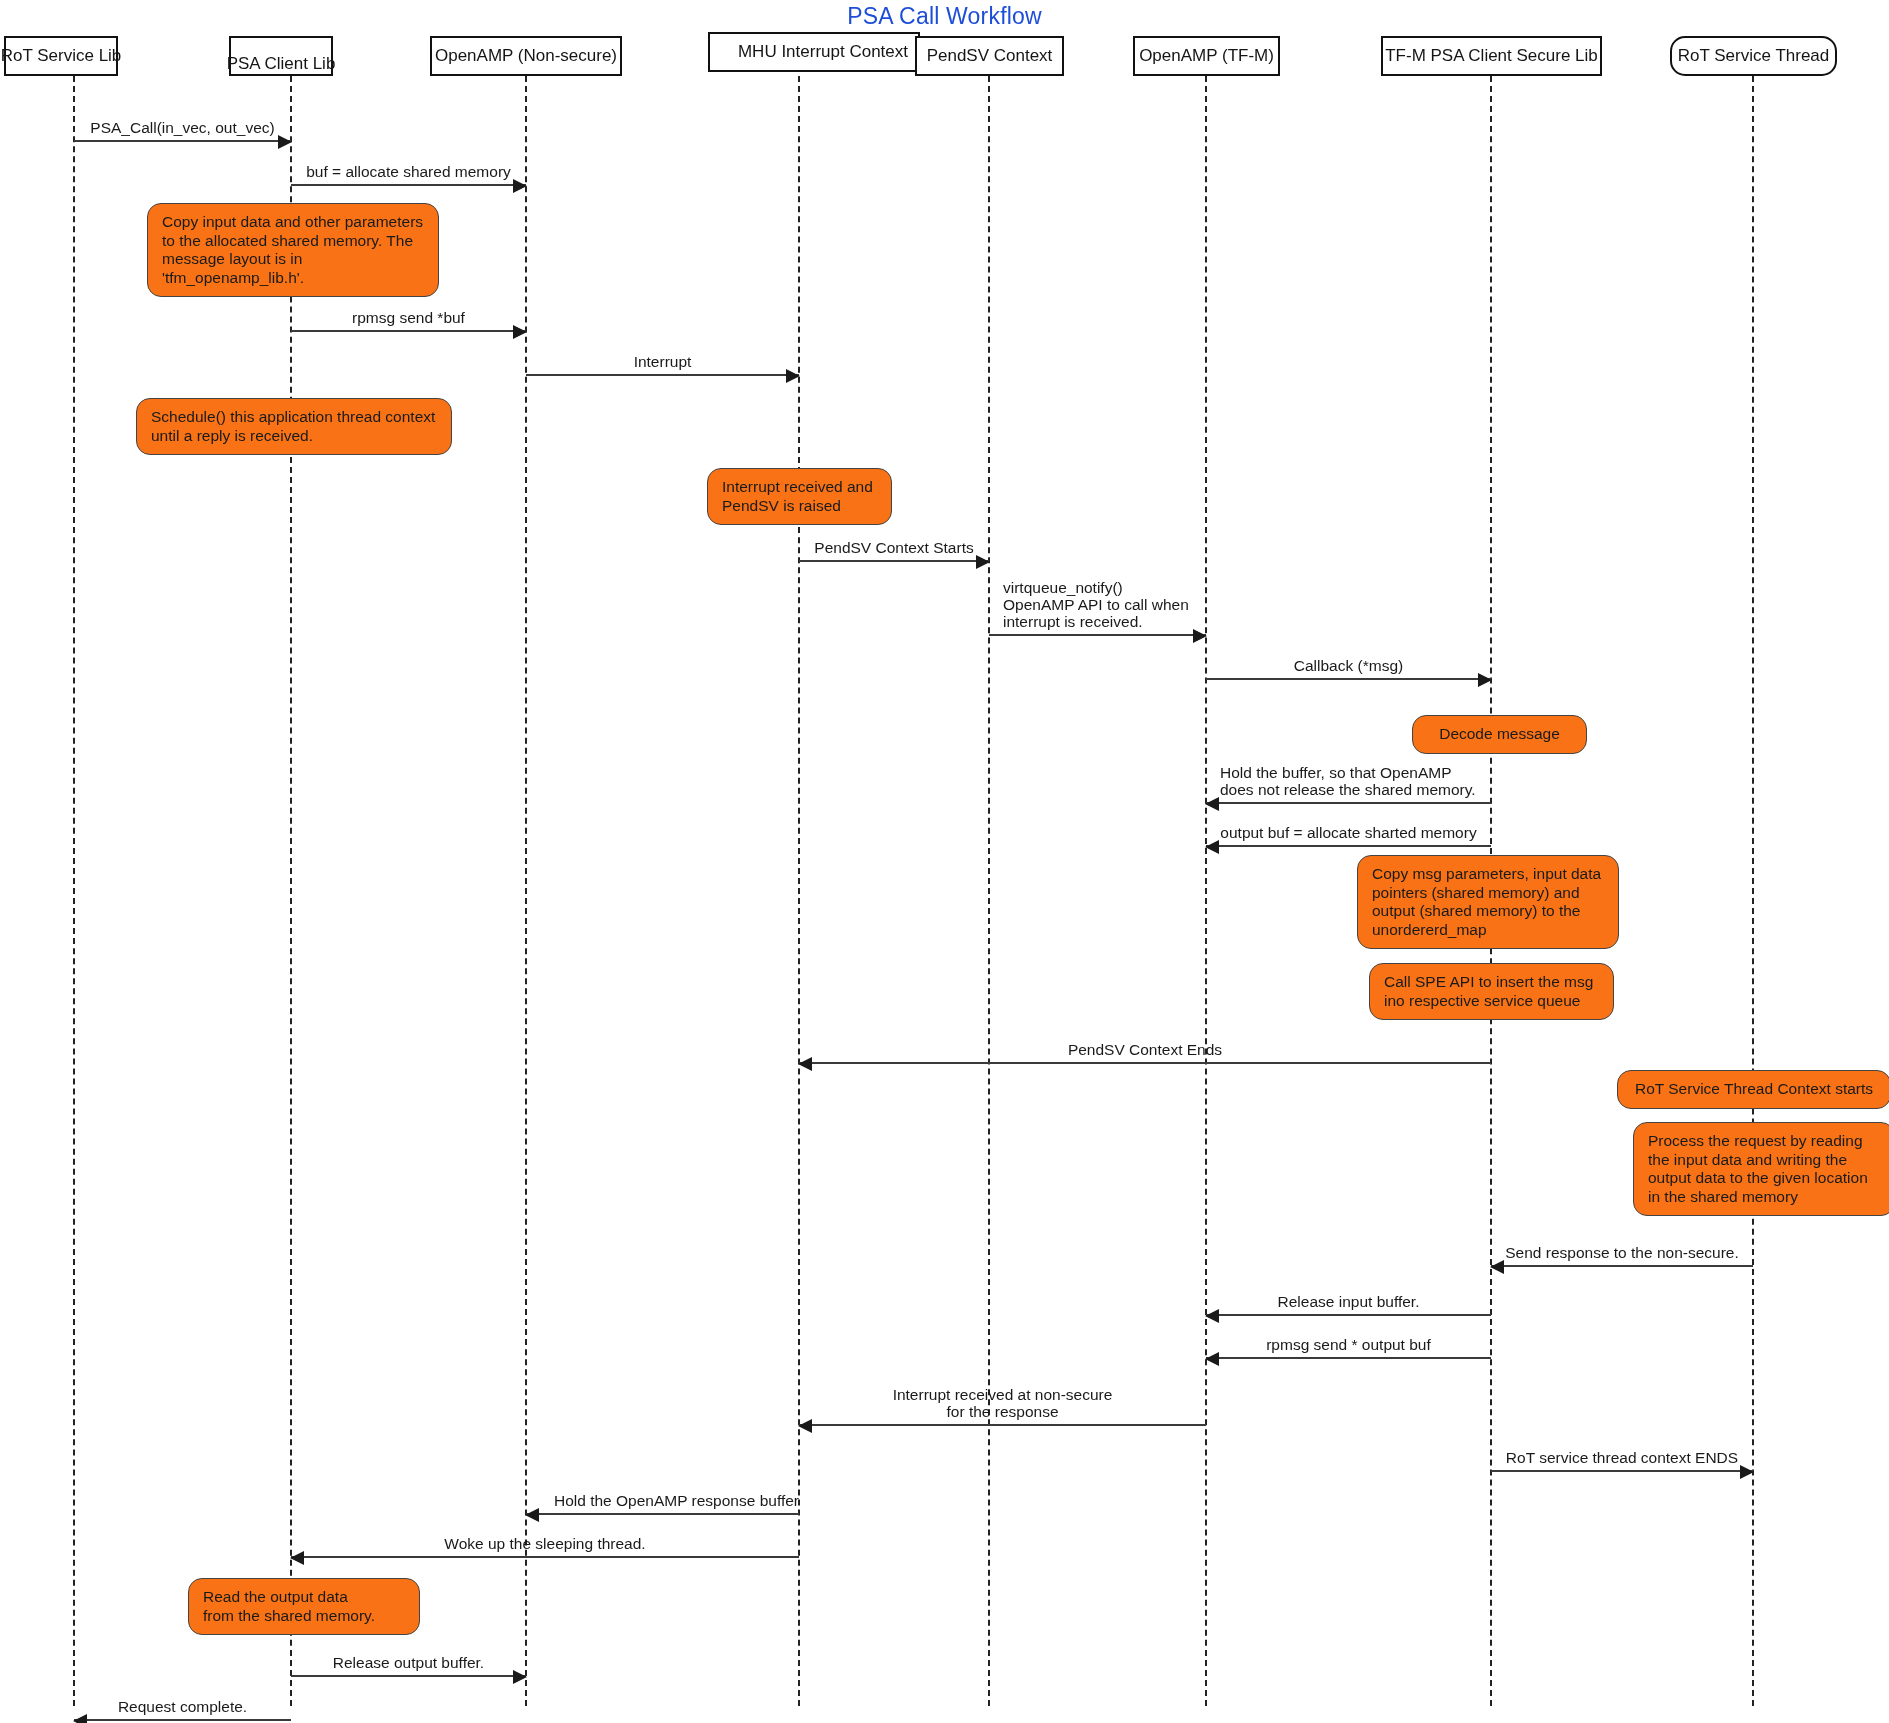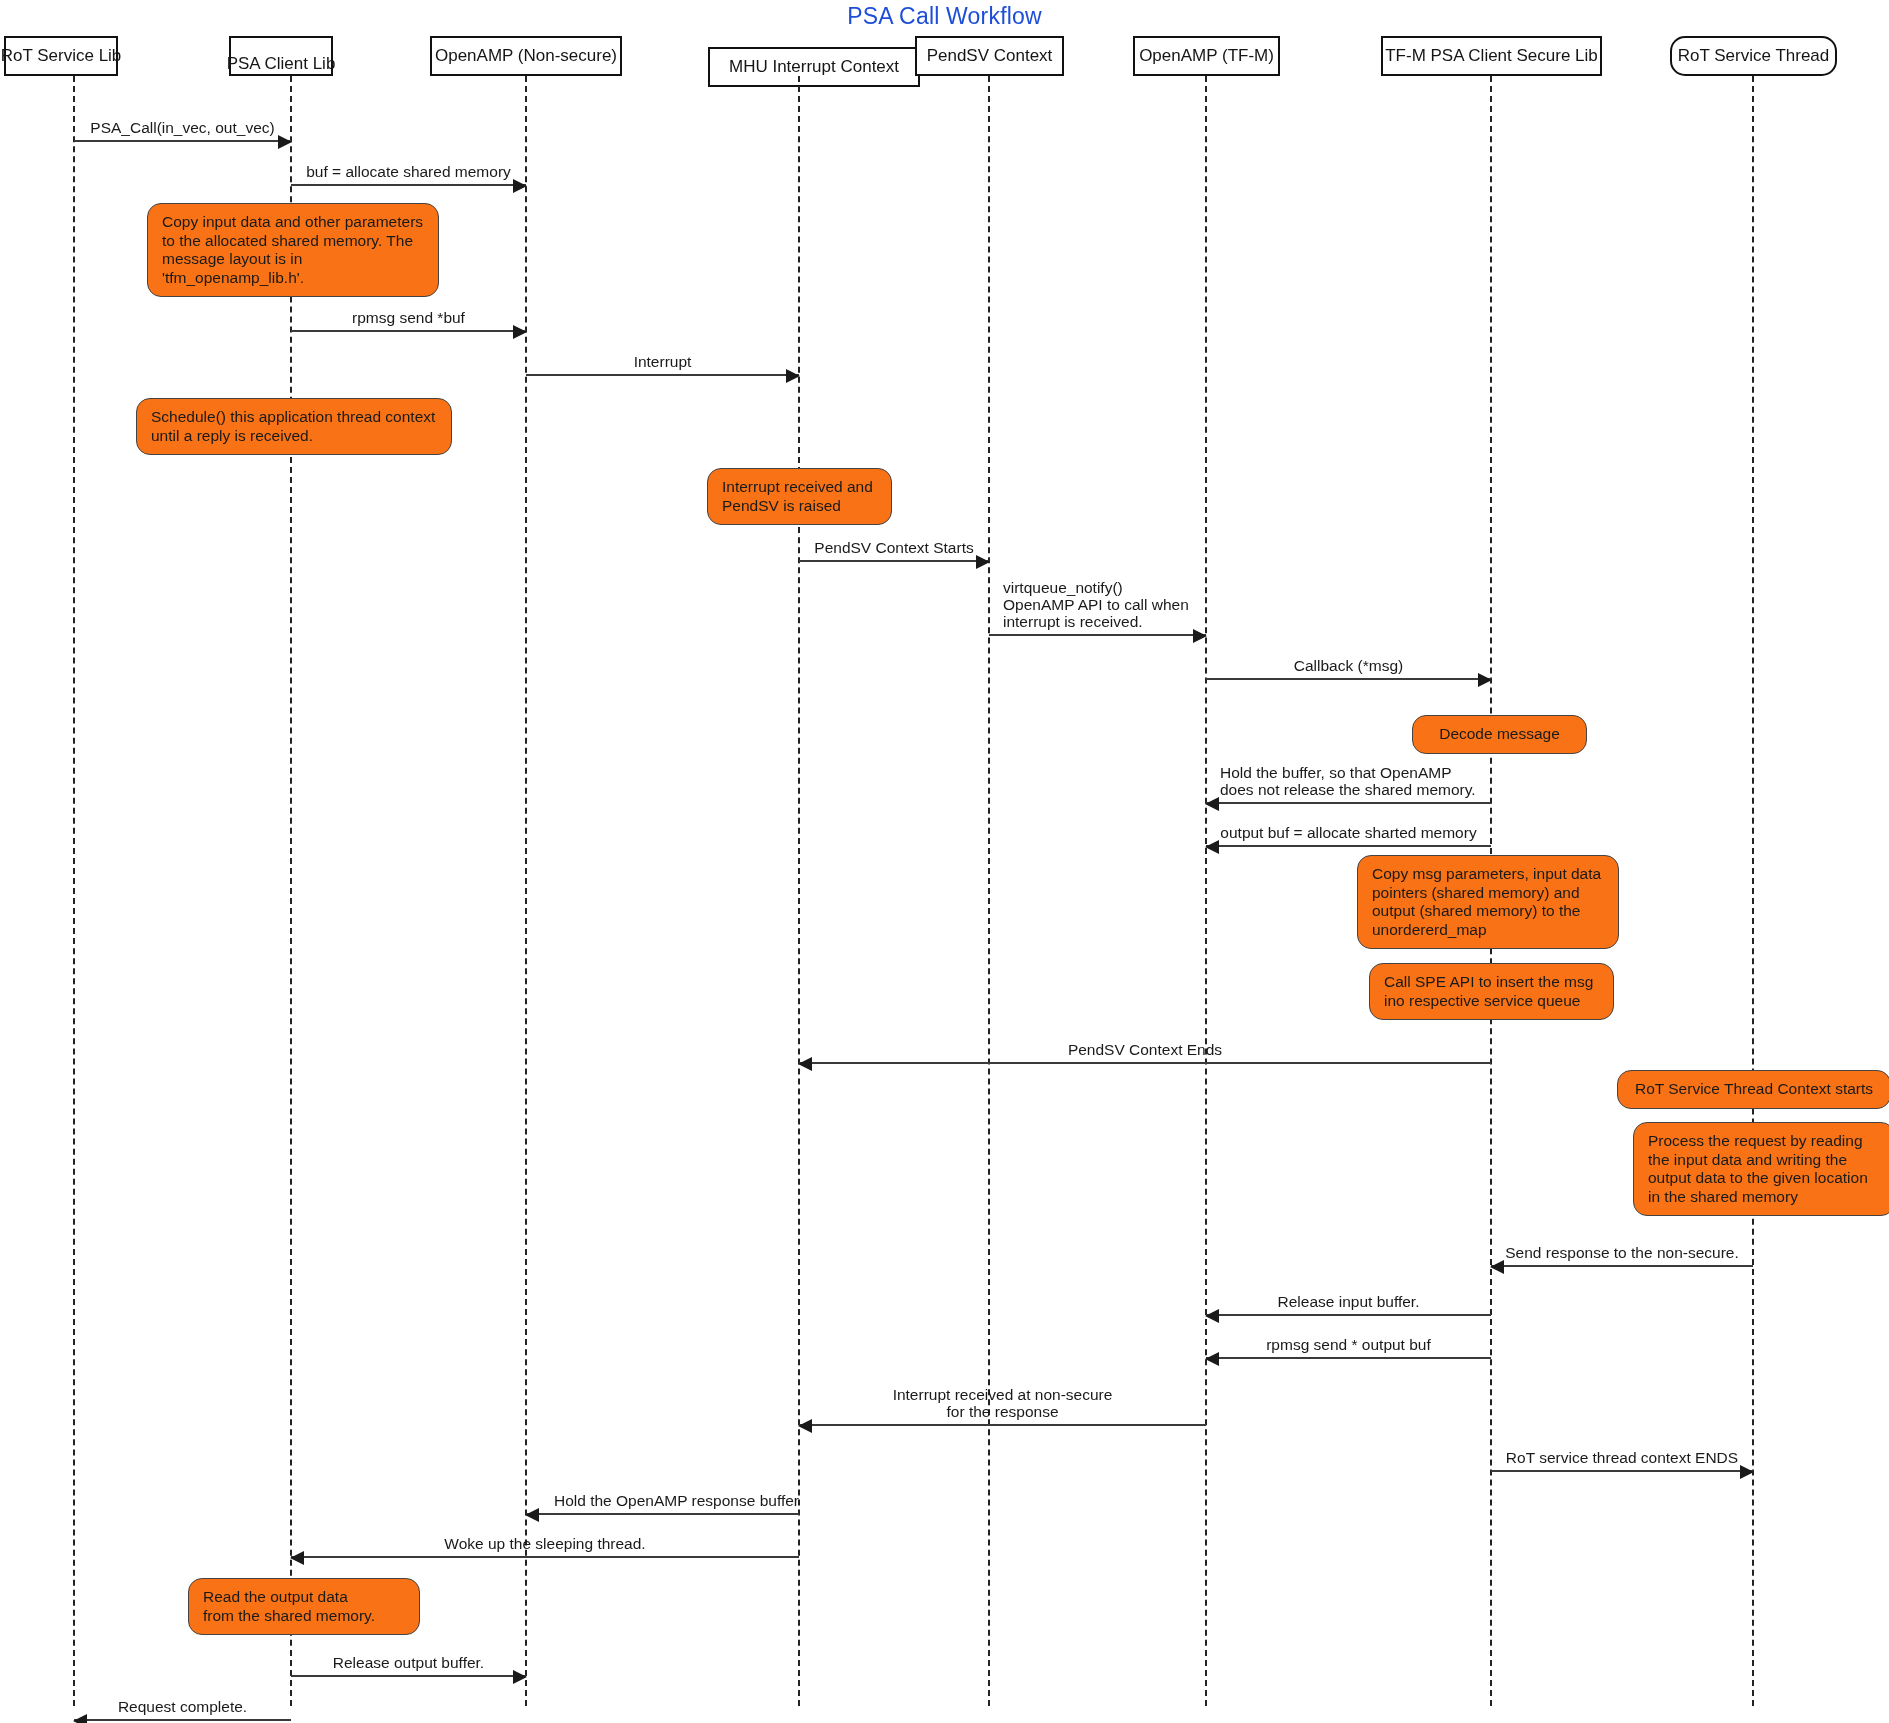--- a/index.html
+++ b/index.html
@@ -110,21 +110,21 @@
       </div>
       <div class="lifeline-line" style="left: 73px; top: 76px; height: 1630px;"></div>
       <div class="lifeline-head" style="left: 229px; top: 36px; width: 104px; align-items: flex-end;">
         <span>PSA Client Lib</span>
       </div>
       <div class="lifeline-line" style="left: 290px; top: 76px; height: 1630px;"></div>
       <div class="lifeline-head" style="left: 430px; top: 36px; width: 192px;">
         <span>OpenAMP (Non-secure)</span>
       </div>
       <div class="lifeline-line" style="left: 525px; top: 76px; height: 1630px;"></div>
-      <div class="lifeline-head" style="left: 708px; top: 47px; width: 212px;">
+      <div class="lifeline-head" style="left: 708px; top: 32px; width: 212px; justify-content: flex-end;">
         <span>MHU Interrupt Context</span>
       </div>
       <div class="lifeline-line" style="left: 798px; top: 76px; height: 1630px;"></div>
       <div class="lifeline-head" style="left: 915px; top: 36px; width: 149px;">
         <span>PendSV Context</span>
       </div>
       <div class="lifeline-line" style="left: 988px; top: 76px; height: 1630px;"></div>
       <div class="lifeline-head" style="left: 1133px; top: 36px; width: 147px;">
         <span>OpenAMP (TF-M)</span>
       </div>

